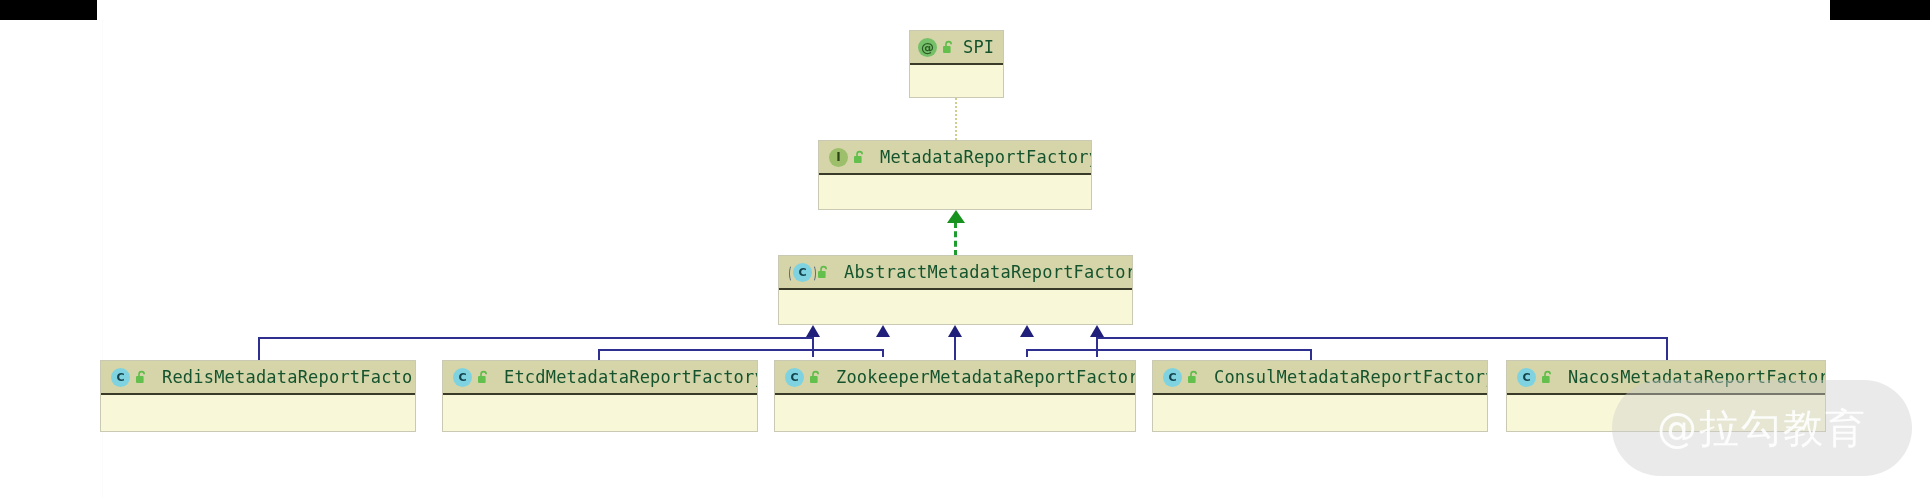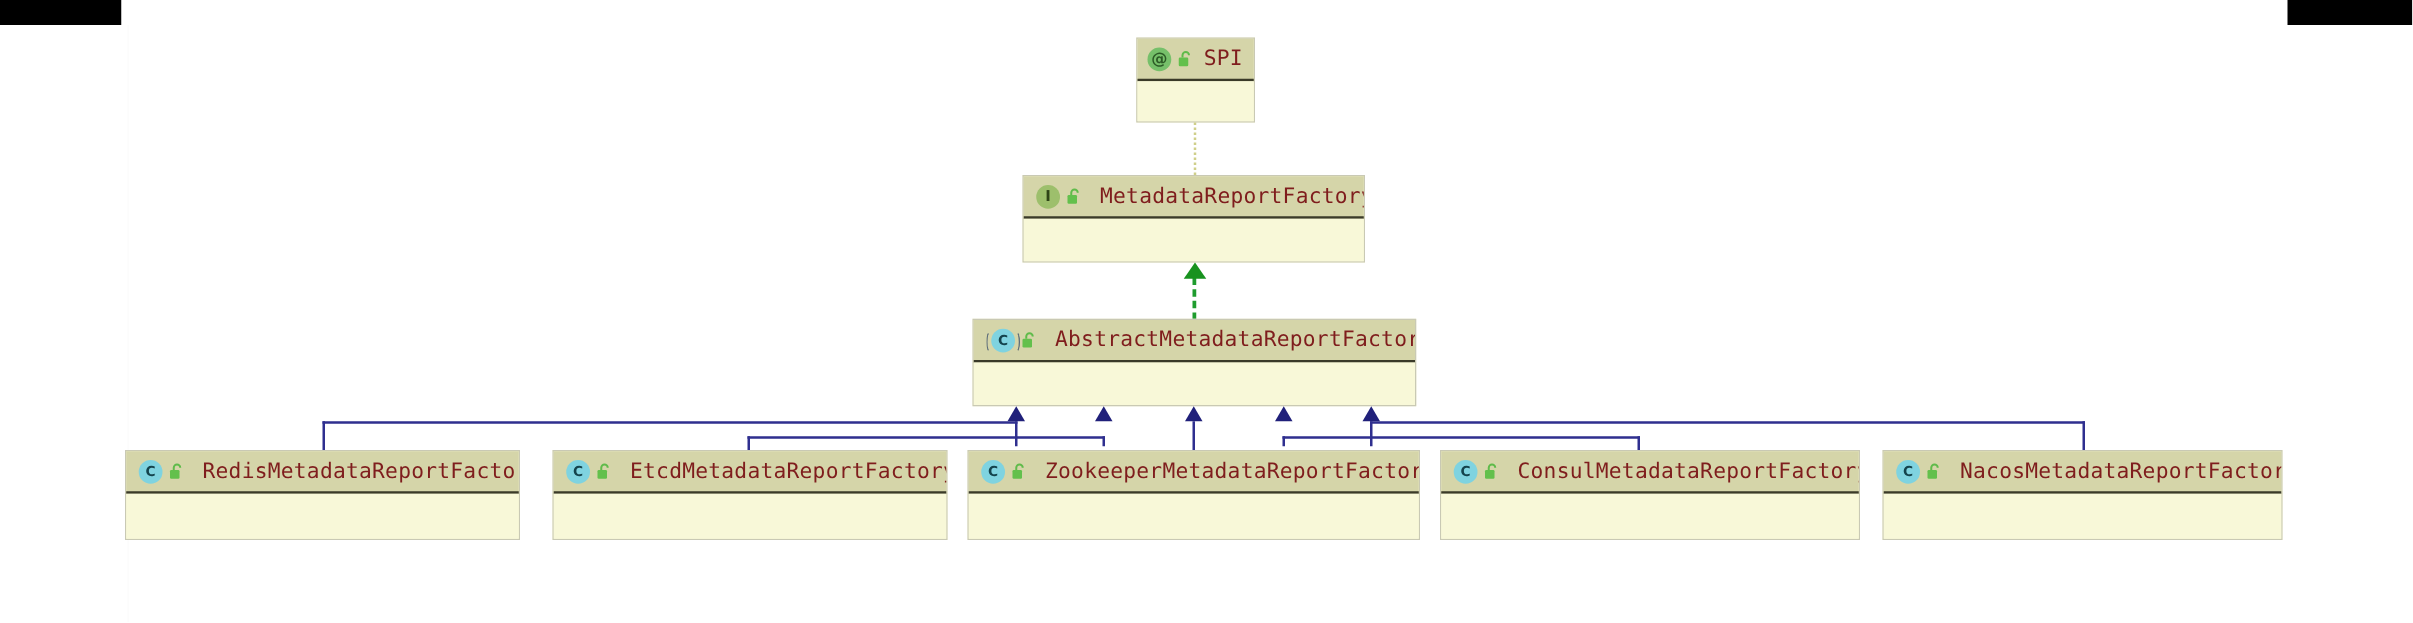--- a/index.html
+++ b/index.html
@@ -55,21 +55,21 @@
     white-space: nowrap;
     overflow: hidden;
   }
   .uml-body {
     box-sizing: border-box;
     background: #f8f8d8;
     height: calc(100% - 34px);
   }
   .uml-title {
     font-size: 17px;
-    color: #7f1d1d;
+    color: #14532d;
     letter-spacing: 0.2px;
     font-family: "DejaVu Sans Mono", "Liberation Mono", monospace;
   }
 
   
   .icon-cluster {
     display: inline-flex;
     align-items: center;
     gap: 5px;
     margin-right: 14px;
@@ -326,14 +326,17 @@
             <path d="M4 6 V4.2 A2.6 2.6 0 0 1 9.2 4.2" fill="none" stroke="#5fbb4a" stroke-width="1.6"></path>
             <rect x="1" y="6" width="7.6" height="7" rx="1" fill="#63c04c"></rect>
           </svg>
         </span>
       </span>
       <span class="uml-title">NacosMetadataReportFactory</span>
     </div>
     <div class="uml-body"></div>
   </div>
 
+  <div class="watermark">
+    <span class="watermark-text">@拉勾教育</span>
+  </div>
 
 </div>
 
 </body></html>

